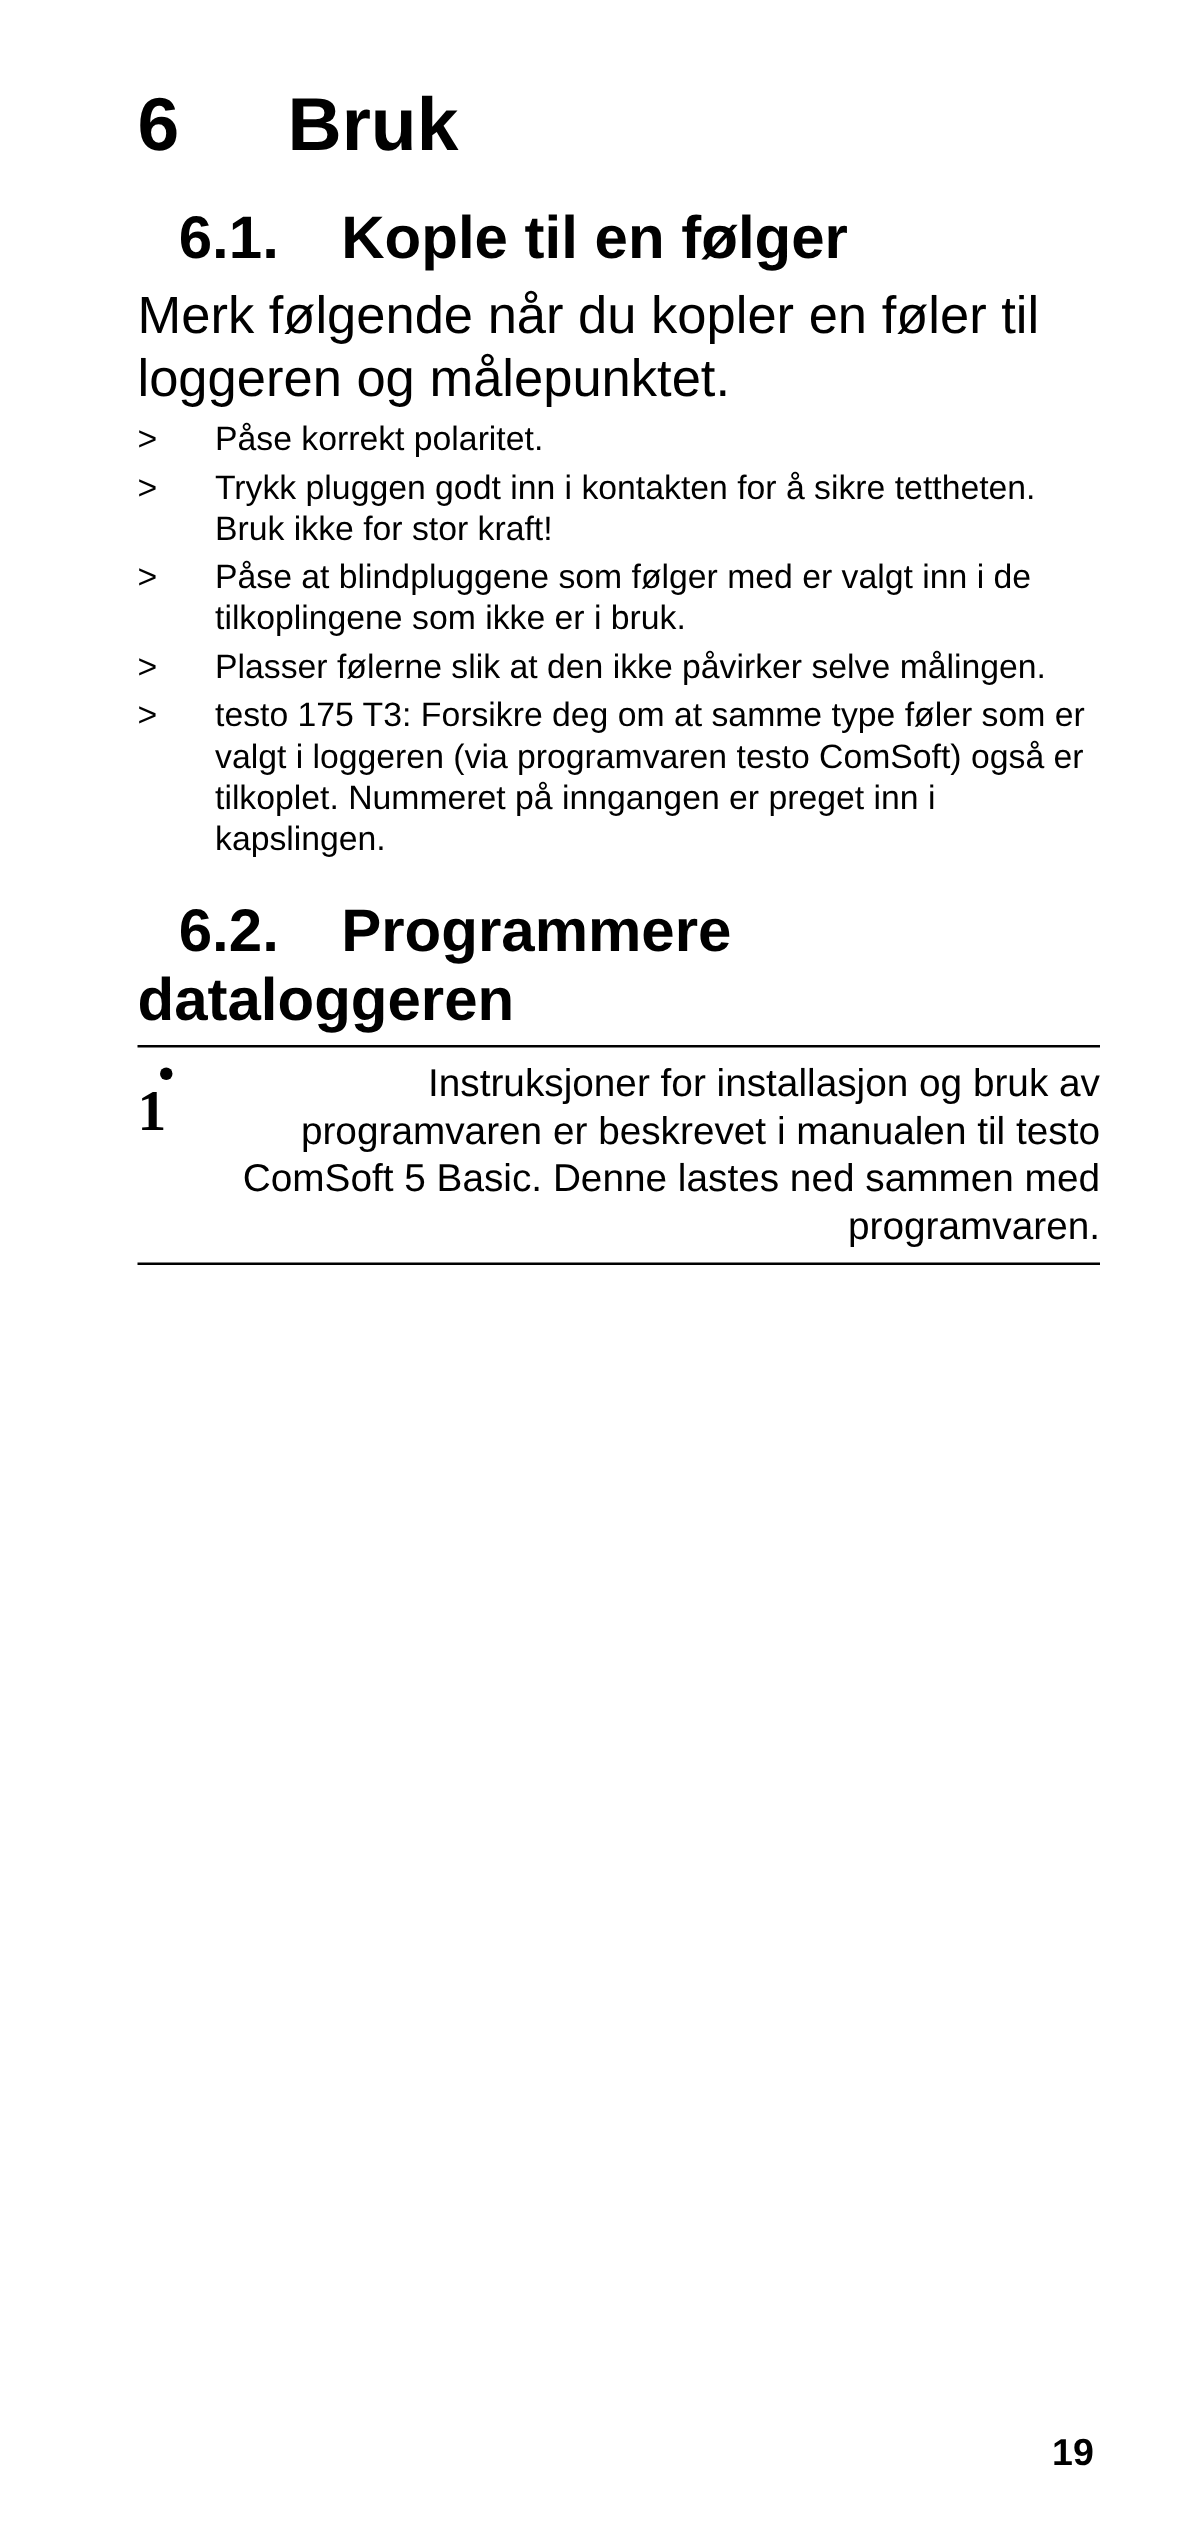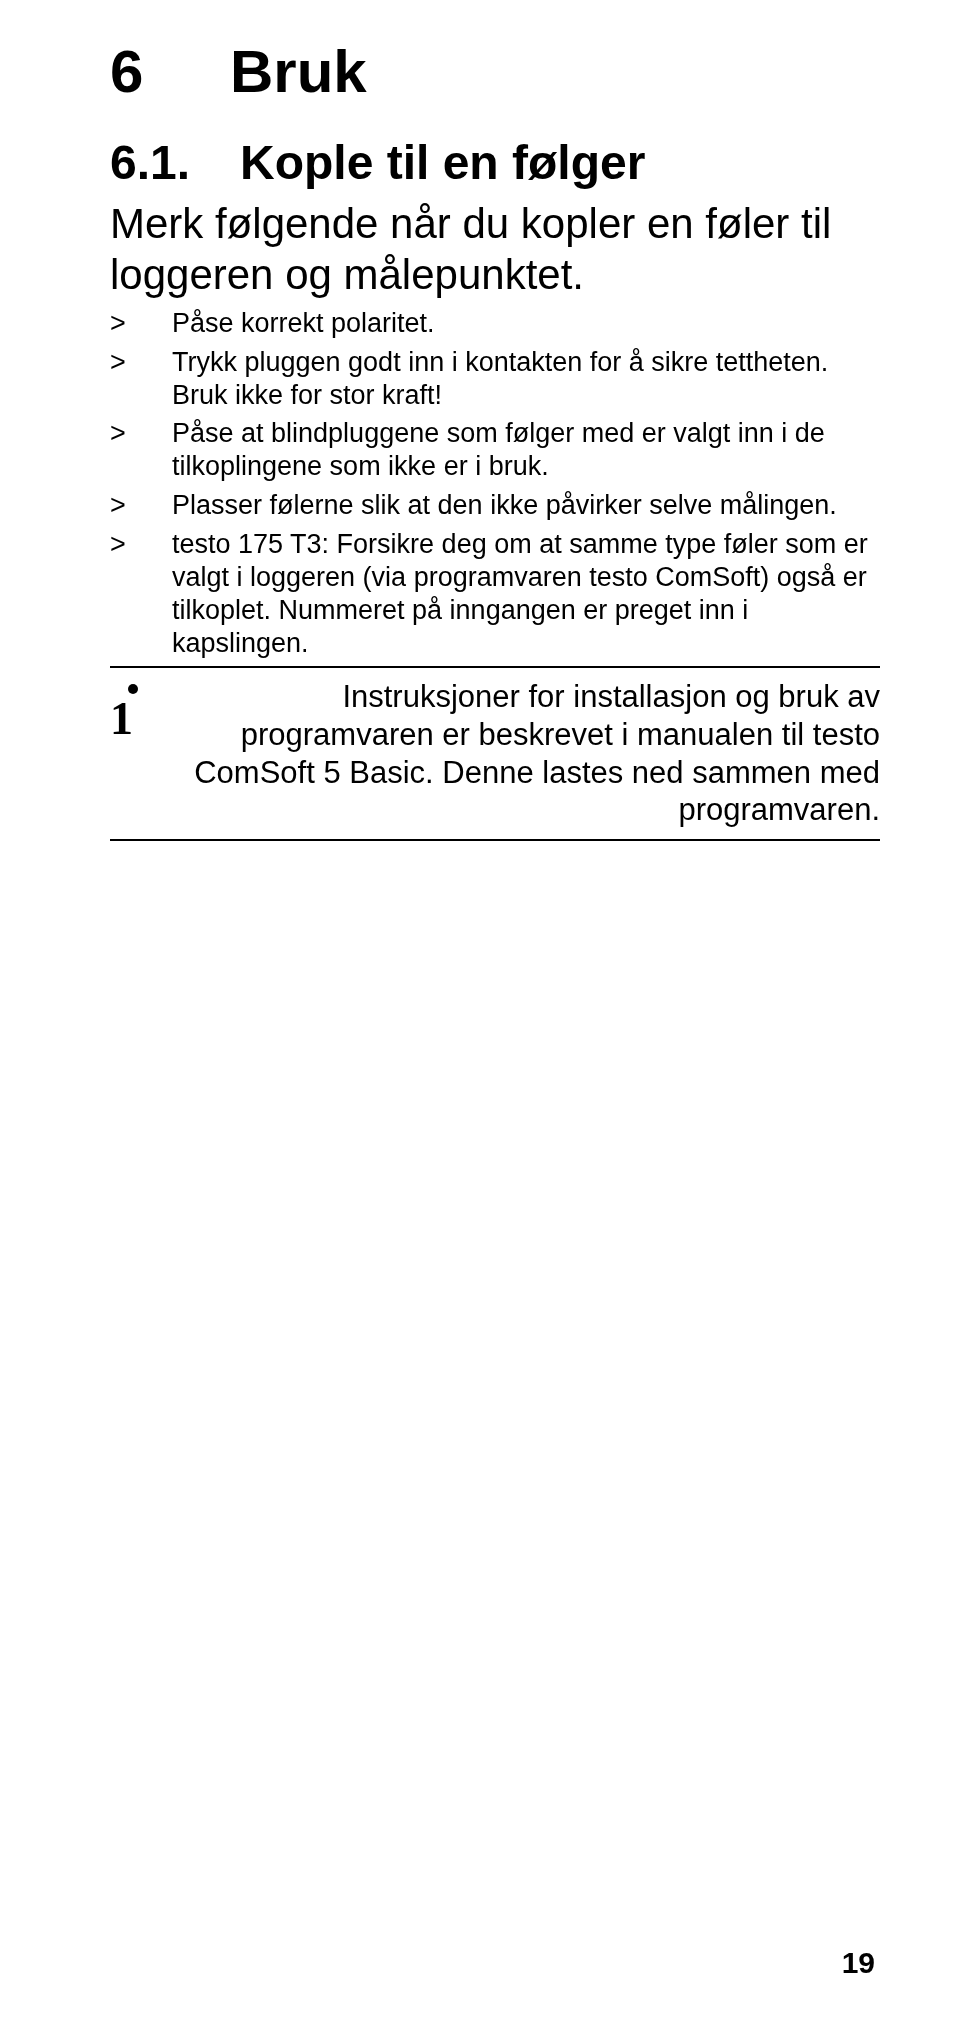--- a/index.html
+++ b/index.html
@@ -7,21 +7,21 @@
     margin: 0;
     padding: 0;
     width: 960px;
     background: #ffffff;
     font-family: Arial, Helvetica, sans-serif;
     color: #000000;
   }
   .page {
     width: 960px;
     min-height: 2030px;
-    padding: 39px 80px 0 110px;
+    padding: 67px 80px 0 110px;
     box-sizing: border-box;
     position: relative;
   }
   .page-number {
     position: absolute;
     bottom: 50px;
     right: 85px;
     font-size: 30px;
     font-weight: bold;
     text-align: right;
@@ -32,21 +32,21 @@
     margin: 0 0 10px 0;
     line-height: 1.1;
   }
   h1.chapter .num { display: inline-block; min-width: 120px; }
   h2.section {
     font-size: 48px;
     font-weight: bold;
     margin: 30px 0 8px 0;
     line-height: 1.15;
   }
-  h2.section .num { display: inline-block; min-width: 130px; }
+  h2.section .num { display: inline-block; min-width: 130px; margin-left: 33px; }
   .body-text {
     font-size: 42px;
     line-height: 1.22;
     margin: 0 0 6px 0;
   }
   ul.bullets {
     list-style: none;
     padding: 0;
     margin: 0;
   }
@@ -121,20 +121,23 @@
   <p class="body-text">Merk følgende når du kopler en føler til loggeren og målepunktet.</p>
 
   <ul class="bullets">
     <li><span class="gt">&gt;</span><span>Påse korrekt polaritet.</span></li>
     <li><span class="gt">&gt;</span><span>Trykk pluggen godt inn i kontakten for å sikre tettheten. Bruk ikke for stor kraft!</span></li>
     <li><span class="gt">&gt;</span><span>Påse at blindpluggene som følger med er valgt inn i de tilkoplingene som ikke er i bruk.</span></li>
     <li><span class="gt">&gt;</span><span>Plasser følerne slik at den ikke påvirker selve målingen.</span></li>
     <li><span class="gt">&gt;</span><span>testo 175 T3: Forsikre deg om at samme type føler som er valgt i loggeren (via programvaren testo ComSoft) også er tilkoplet. Nummeret på inngangen er preget inn i kapslingen.</span></li>
   </ul>
 
+  <h2 class="section">
+    <span class="num">6.2.</span><span>Programmere dataloggeren</span>
+  </h2>
 
 
   <table class="info-table">
     <tbody>
         <tr>
       <td class="icon-cell">
         <span class="info-icon"><span class="dot"></span>1</span>
       </td>
       <td>
         <div class="info-text">Instruksjoner for installasjon og bruk av programvaren er beskrevet i manualen til testo ComSoft 5 Basic. Denne lastes ned sammen med programvaren.</div>

